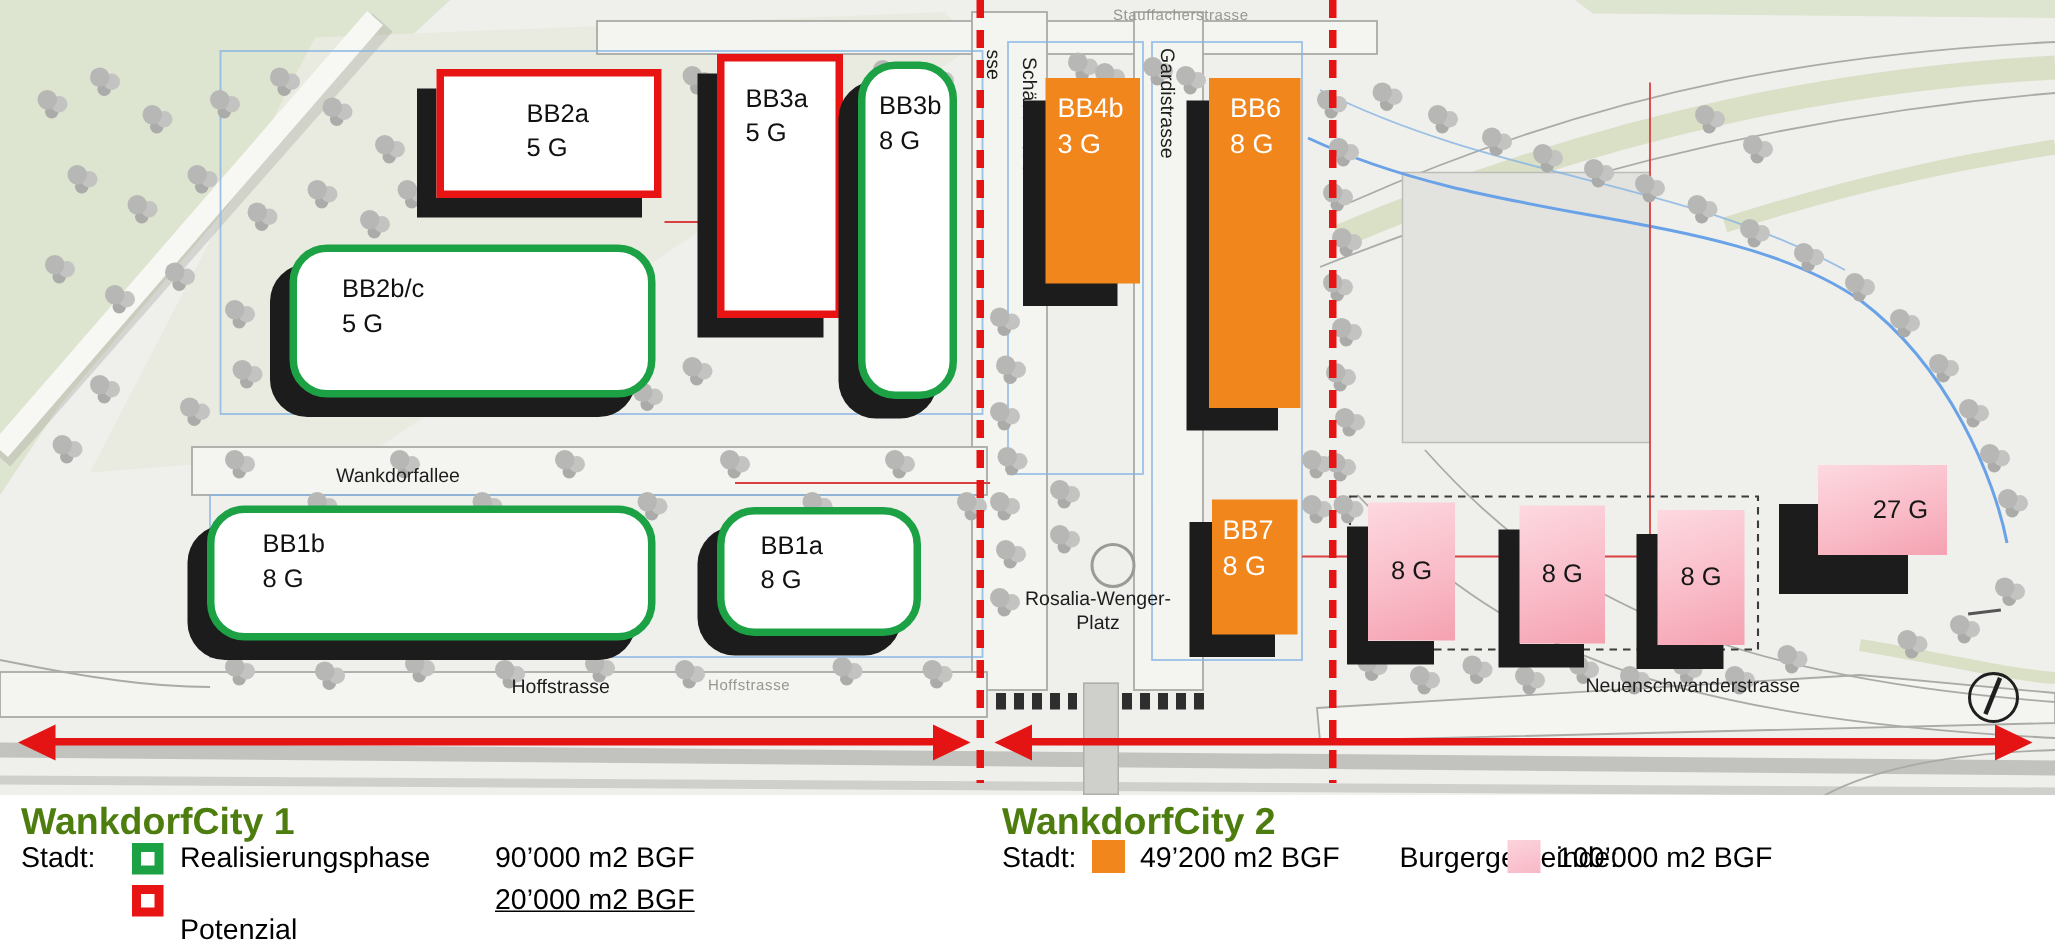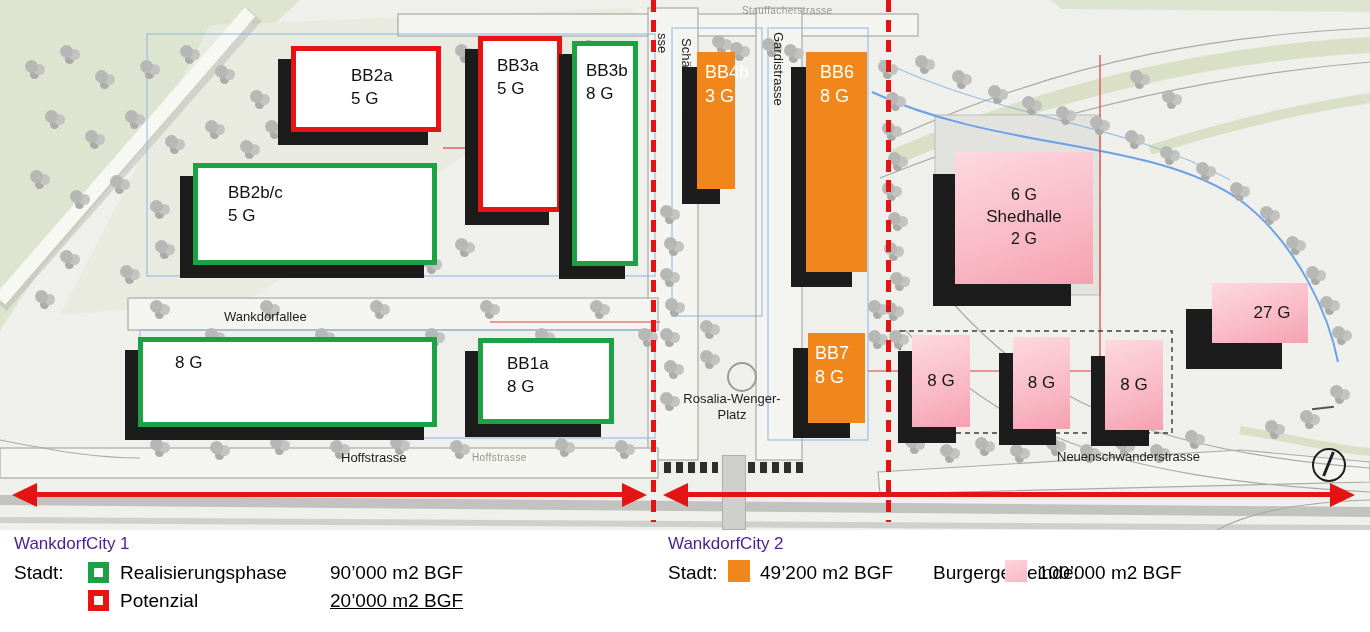--- a/index.html
+++ b/index.html
@@ -9,40 +9,40 @@
     -webkit-font-smoothing:antialiased;
   }
   #map{position:absolute;left:0;top:0;width:1370px;height:530px;background:#efefec;overflow:hidden;}
   #bgsvg{position:absolute;left:0;top:0;z-index:1;}
   
   .tree{position:absolute;width:13px;height:13px;border-radius:50%;background:#b7b7b5;z-index:2;
         box-shadow:8px 3px 0 -1px #c3c3c1, 3px 8px 0 -2px #ababa9;}
   
   .bb{position:absolute;box-sizing:border-box;z-index:4;font-size:17px;line-height:1.35;color:#111;}
   .bb.white{background:#fff;border:5px solid;}
-  .bb.green{border-color:#1ca244;box-shadow:-13px 13px 0 0 #1c1c1c;}
+  .bb.green{border-color:#1ca244;box-shadow:-13px 13px 0 0 #1c1c1c;border-radius:25px;}
   .bb.red{border-color:#e81414;box-shadow:-13px 13px 0 0 #1c1c1c;}
   .bb.orange{background:#f0861c;color:#fff;font-size:18px;box-shadow:-15px 15px 0 0 #1c1c1c;}
   .bb.pink{background:linear-gradient(160deg,#fdd9e0 0%,#f9bcc8 55%,#f5a1b1 100%);
            color:#161616;display:flex;align-items:center;justify-content:center;}
   .shed{flex-direction:column;justify-content:space-between;}
   
   .street{position:absolute;z-index:6;color:#1d1d1d;font-size:13px;white-space:nowrap;}
   .vlabel{writing-mode:vertical-rl;}
   .tiny{font-size:10px;color:#97978f;letter-spacing:.4px;}
   
   .dashline{position:absolute;top:0;width:5px;height:522px;z-index:8;
     background:repeating-linear-gradient(180deg,#e41414 0 12px,transparent 12px 20px);}
   
   .abar{position:absolute;height:5px;background:#e41414;z-index:8;}
   .ahead{position:absolute;width:0;height:0;border-top:12px solid transparent;border-bottom:12px solid transparent;z-index:8;}
   .ahead.left{border-right:25px solid #e41414;}
   .ahead.right{border-left:25px solid #e41414;}
   
-  .lg-title{position:absolute;font-size:17px;font-weight:normal;color:#4c1d95;z-index:9;}
+  .lg-title{position:absolute;font-size:25px;font-weight:bold;color:#4d7c0f;z-index:9;}
   .lg-text{position:absolute;font-size:19px;color:#000;z-index:9;white-space:nowrap;}
   .sq{position:absolute;width:21px;height:21px;box-sizing:border-box;z-index:9;}
   .sq.open-green{border:6px solid #1ca244;background:#fff;}
   .sq.open-red{border:6px solid #e81414;background:#fff;}
   .sq.fill-orange{background:#f0861c;width:22px;height:22px;}
   .sq.fill-pink{background:linear-gradient(160deg,#fcd4dc,#f8b8c6);width:22px;height:22px;}
   
   .plaza-circle{position:absolute;left:727px;top:362px;width:26px;height:26px;border:2px solid #9a9a96;border-radius:50%;z-index:3;}
   .platform{position:absolute;left:722px;top:455px;width:22px;height:73px;background:#cfcfcb;border:1px solid #aeaeaa;z-index:3;}
   .ticks{position:absolute;height:11px;z-index:3;background:repeating-linear-gradient(90deg,#2e2e2e 0 7px,transparent 7px 12px);}
@@ -231,47 +231,43 @@
   </div>
   <div class="bb white red" style="left:478px;top:36px;width:84px;height:176px;padding:14px 0 0 14px;">
     <div>BB3a</div>
     <div>5 G</div>
   </div>
   <div class="bb white green" style="left:572px;top:41px;width:66px;height:225px;padding:14px 0 0 9px;">
     <div>BB3b</div>
     <div>8 G</div>
   </div>
   <div class="bb white green" style="left:138px;top:337px;width:299px;height:90px;padding:10px 0 0 32px;">
+    <div>BB1b</div>
     <div>8 G</div>
   </div>
   <div class="bb white green" style="left:478px;top:338px;width:136px;height:86px;padding:10px 0 0 24px;">
     <div>BB1a</div>
     <div>8 G</div>
   </div>
 
 
-  <div class="bb orange" style="left:697px;top:52px;width:38px;height:137px;padding:8px 0 0 8px;">
+  <div class="bb orange" style="left:697px;top:52px;width:63px;height:137px;padding:8px 0 0 8px;">
     <div>BB4b</div>
     <div>3 G</div>
   </div>
   <div class="bb orange" style="left:806px;top:52px;width:61px;height:220px;padding:8px 0 0 14px;">
     <div>BB6</div>
     <div>8 G</div>
   </div>
   <div class="bb orange" style="left:808px;top:333px;width:57px;height:90px;padding:8px 0 0 7px;">
     <div>BB7</div>
     <div>8 G</div>
   </div>
 
-  <div class="bb pink shed" style="left:955px;top:152px;width:138px;height:132px;box-shadow:-22px 22px 0 0 #1c1c1c;padding:8px 0 10px 0;box-sizing:border-box;">
-    <span style="font-size:16px;">6 G</span>
-    <span>Shedhalle</span>
-    <span style="font-size:16px;">2 G</span>
-  </div>
-  <div class="bb pink" style="left:1212px;top:283px;width:96px;height:60px;box-shadow:-26px 26px 0 0 #1c1c1c;padding-left:24px;">
+  <div class="bb pink" style="left:1212px;top:310px;width:86px;height:60px;box-shadow:-26px 26px 0 0 #1c1c1c;padding-left:24px;">
     <span>27 G</span>
   </div>
   <div class="bb pink" style="left:912px;top:335px;width:58px;height:92px;box-shadow:-14px 16px 0 0 #1c1c1c;">
     <span>8 G</span>
   </div>
   <div class="bb pink" style="left:1013px;top:337px;width:57px;height:92px;box-shadow:-14px 16px 0 0 #1c1c1c;">
     <span>8 G</span>
   </div>
   <div class="bb pink" style="left:1105px;top:340px;width:58px;height:90px;box-shadow:-14px 16px 0 0 #1c1c1c;">
     <span>8 G</span>
@@ -307,21 +303,21 @@
   <div class="ahead left" style="left:663px;top:483px;"></div>
   <div class="ahead right" style="left:1330px;top:483px;"></div>
 </div>
 
 <div class="lg-title" style="left:14px;top:534px;">WankdorfCity 1</div>
 <div class="lg-text" style="left:14px;top:562px;">Stadt:</div>
 <div class="sq open-green" style="left:88px;top:562px;"></div>
 <div class="lg-text" style="left:120px;top:562px;">Realisierungsphase</div>
 <div class="lg-text" style="left:330px;top:562px;">90’000 m2  BGF</div>
 <div class="sq open-red" style="left:88px;top:590px;"></div>
-<div class="lg-text" style="left:120px;top:590px;text-align:right;">Potenzial</div>
+<div class="lg-text" style="left:120px;top:610px;text-align:right;">Potenzial</div>
 <div class="lg-text" style="left:330px;top:590px;text-decoration:underline;">20’000 m2 BGF</div>
 
 <div class="lg-title" style="left:668px;top:534px;">WankdorfCity 2</div>
 <div class="lg-text" style="left:668px;top:562px;">Stadt:</div>
 <div class="sq fill-orange" style="left:728px;top:560px;"></div>
 <div class="lg-text" style="left:760px;top:562px;">49’200 m2  BGF</div>
 <div class="lg-text" style="left:933px;top:562px;">Burgergemeinde:</div>
 <div class="sq fill-pink" style="left:1005px;top:560px;"></div>
 <div class="lg-text" style="left:1038px;top:562px;">100’000 m2 BGF</div>
 

